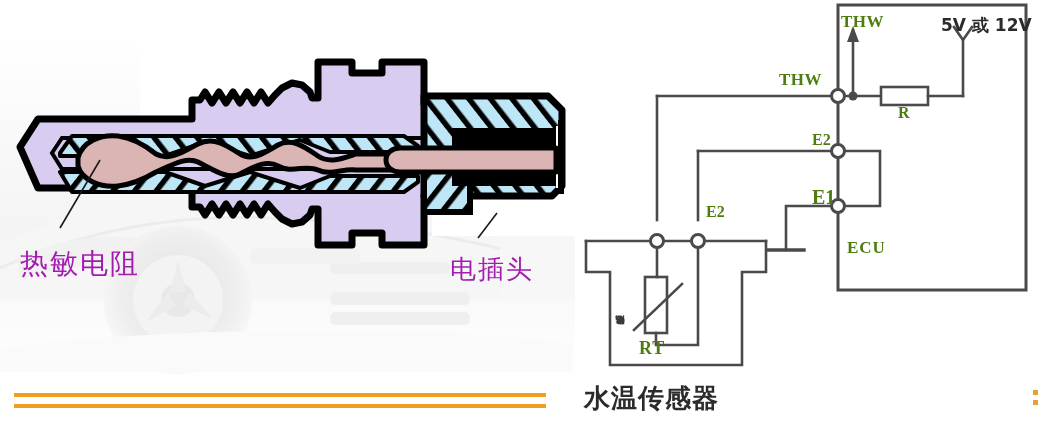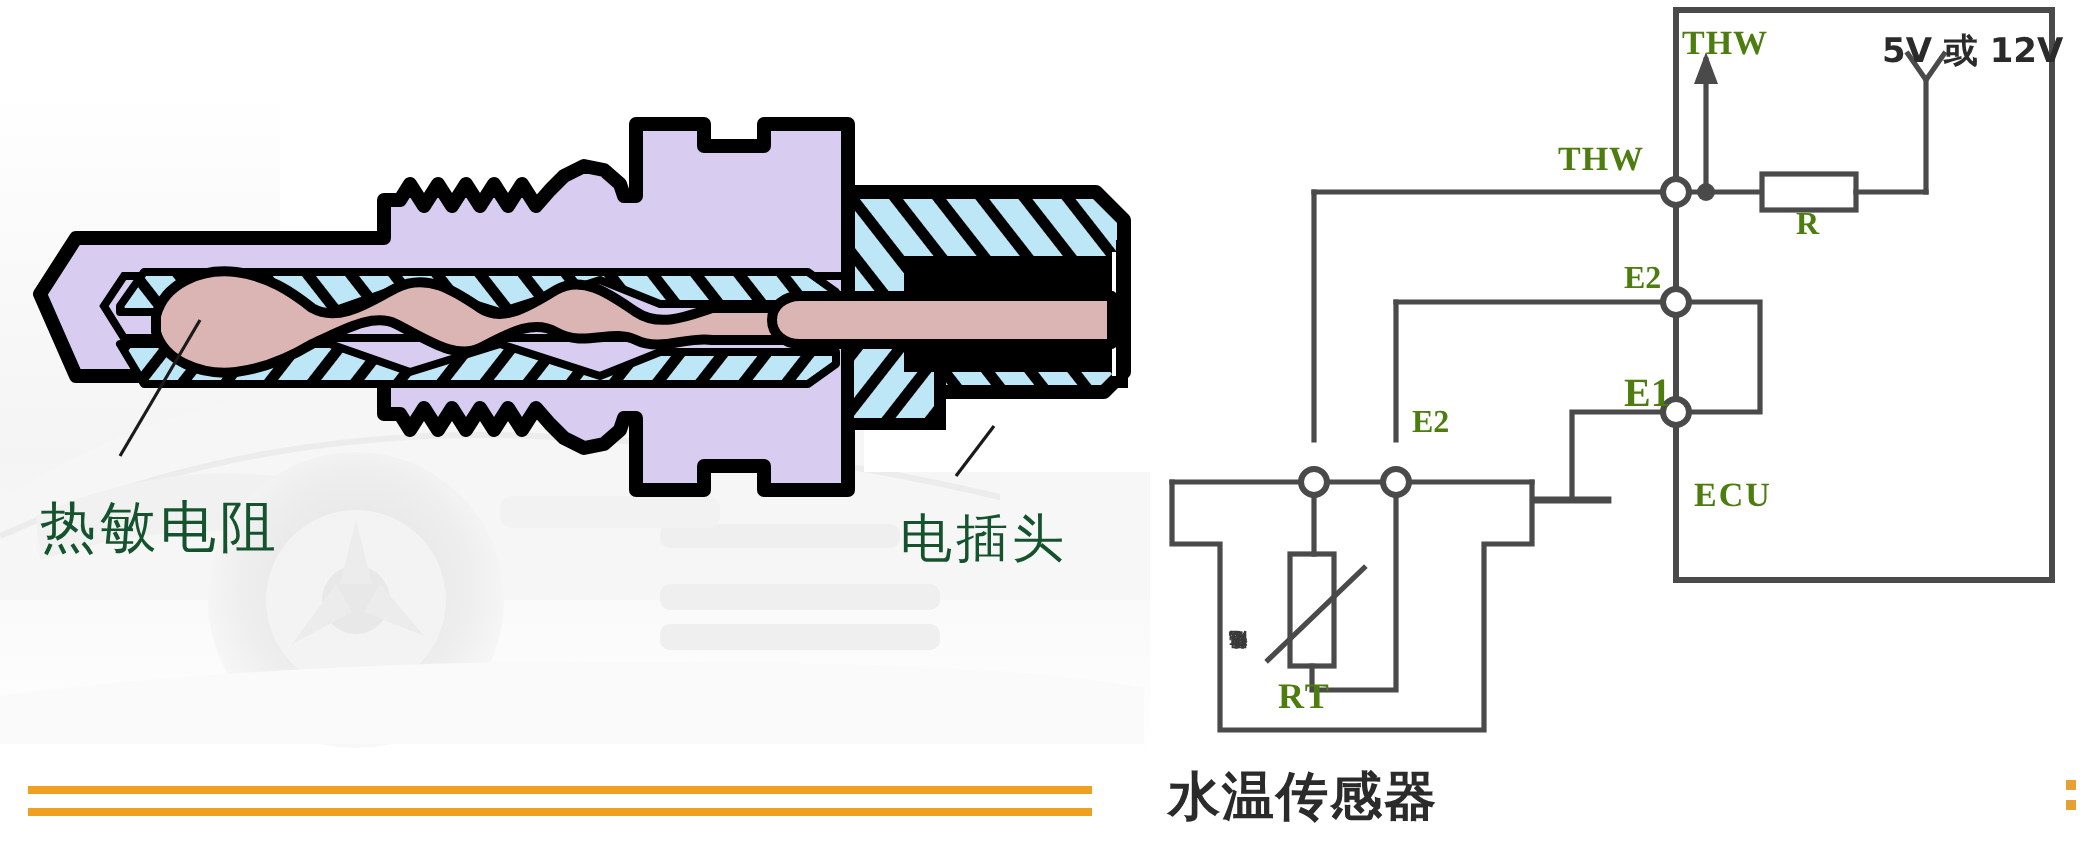--- a/index.html
+++ b/index.html
@@ -2,21 +2,21 @@
 <html><head>
 <meta charset="utf-8">
 <style>
   html,body{margin:0;padding:0;background:#ffffff;}
   body{width:1048px;height:421px;position:relative;overflow:hidden;
        font-family:"Liberation Serif",serif;}
   #root{position:absolute;left:0;top:0;width:1048px;height:421px;background:#fff;}
   .layer{position:absolute;left:0;top:0;width:1048px;height:421px;}
   svg{display:block;}
   .lbl{position:absolute;white-space:nowrap;}
-  .cn-green{color:#14532d;font-family:"DejaVu Sans",sans-serif;font-weight:400;}
+  .cn-green{color:#a21caf;font-family:"DejaVu Sans",sans-serif;font-weight:400;}
   .cn-dark{color:#2b2b2b;font-family:"DejaVu Sans",sans-serif;font-weight:600;}
   .en-dark{color:#4d7c0f;font-family:"Liberation Serif",serif;font-weight:700;}
   .vert-lbl{writing-mode:vertical-rl;text-orientation:upright;
             transform:rotate(180deg);font-size:9px;letter-spacing:0px;
             color:#3a3a3a;font-family:"DejaVu Sans",sans-serif;font-weight:700;}
 </style>
 </head>
 <body>
 
 <div id="root">

